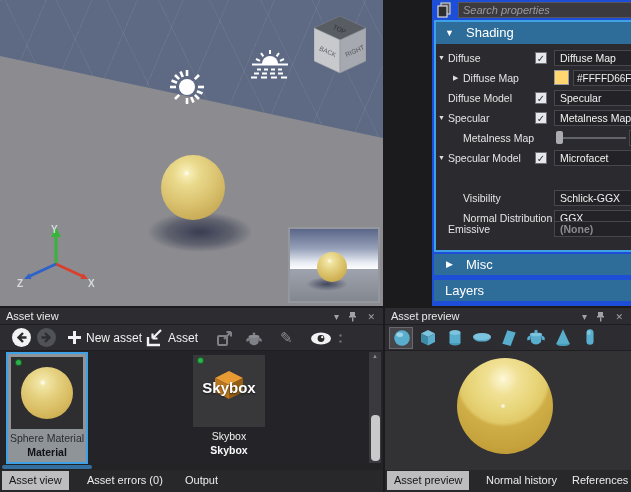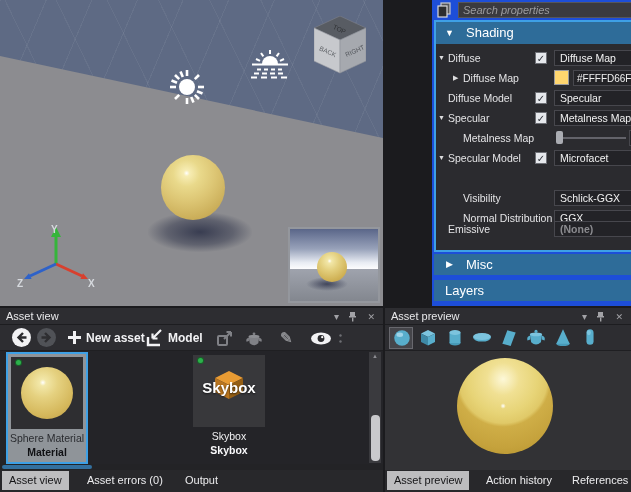--- a/index.html
+++ b/index.html
@@ -65,21 +65,21 @@
   .spin .val { left:4px; top:1px; font-size:10px; color:#e8e8ea; }
   .spin .arr { right:1px; width:8px; font-size:5px; color:#9a9aa0; line-height:7px; text-align:center; }
   .vscroll { left:236px; top:18px; width:10px; height:286px; background:#3b3b3f; }
   .vscroll .thumb { left:1px; top:21px; width:8px; height:250px; background:#bdbdc1; border-radius:4px; }
   .sarrow { left:0; width:10px; text-align:center; font-size:6px; color:#8e8e93; }
 
   
   .titlebar { left:0; top:0; right:0; height:17px; background:#2d2d31; border-bottom:1px solid #1d1d20; }
   .titlebar .ttl { left:6px; top:2px; font-size:11px; color:#e8e8ea; }
   .wicon { top:3px; color:#a2a2a6; font-size:10px; line-height:12px; }
-  .toolbar { left:0; top:17px; right:0; height:26px; background:#2d2d31; border-bottom:1px solid #1f1f22;font-weight:bold; }
+  .toolbar { left:0; top:17px; right:0; height:26px; background:#2d2d31; border-bottom:1px solid #1f1f22; }
   .circ { top:3px; width:19px; height:19px; border-radius:50%; }
   .tlabel { top:6px; font-size:12px; color:#f2f2f4; }
   .tabbar { left:0; top:162px; right:0; height:22px; background:#28282b; }
   .tab { top:1px; height:19px; line-height:19px; padding:0 7px; font-size:11px; color:#ececee; position:absolute; white-space:nowrap; }
   .tab.sel { background:#bdbdbf; color:#141416; }
 
   
   .assetarea { left:0; top:43px; width:383px; height:113px; background:#242428; }
   .tile { top:1px; width:82px; height:112px; }
   .tile .thumb { left:5px; top:3px; width:72px; height:72px; background:#38383b; overflow:hidden; }
@@ -324,21 +324,21 @@
       </span>
       <svg style="left:68px;top:6px" width="13" height="13" viewBox="0 0 13 13">
         <rect x="5" y="0" width="3" height="13" fill="#f2f2f4"></rect>
           <rect x="0" y="5" width="13" height="3" fill="#f2f2f4"></rect>
       </svg>
       <span class="tlabel" style="left:86px">New asset</span>
       <svg style="left:146px;top:4px" width="18" height="18" viewBox="0 0 18 18">
         <path d="M2 8 V16 H14" stroke="#f2f2f4" stroke-width="2.4" fill="none"></path>
         <path d="M15 1 L6.5 9.5 M6.5 9.5 h5 M6.5 9.5 v-5" stroke="#f2f2f4" stroke-width="2.2" fill="none"></path>
       </svg>
-      <span class="tlabel" style="left:168px">Model</span>
+      <span class="tlabel" style="left:168px">Asset</span>
       <svg style="left:216px;top:4px" width="18" height="18" viewBox="0 0 18 18">
         <rect x="2" y="7" width="9" height="9" rx="1" fill="none" stroke="#808186" stroke-width="2"></rect>
         <path d="M8 10 L15 3 M15 3 h-4.5 M15 3 v4.5" stroke="#808186" stroke-width="2" fill="none"></path>
       </svg>
       <svg style="left:244px;top:6px" width="20" height="15" viewBox="0 0 18 14">
         <path d="M4 5 L14 5 L13 11.5 Q11 13.4 9 13.4 Q7 13.4 5 11.5 Z" fill="#808186"></path>
         <path d="M4.3 6 Q1 7 2 10 L4.3 9.3 Z" fill="#808186"></path>
         <path d="M13.7 6 Q17 7 16 10 L13.7 9.3 Z" fill="#808186"></path>
         <ellipse cx="9" cy="5" rx="5" ry="1.5" fill="#8d8e93"></ellipse>
         <circle cx="9" cy="2.6" r="1.3" fill="#808186"></circle>
@@ -464,18 +464,18 @@
           </svg>
       </span>
     </div>
 
     <div class="previewarea">
       <div class="preview-sphere"></div>
     </div>
 
     <div class="tabbar">
       <span class="tab sel" style="left:2px">Asset preview</span>
-      <span class="tab" style="left:94px">Action history</span>
+      <span class="tab" style="left:94px">Normal history</span>
       <span class="tab" style="left:180px">References</span>
     </div>
   </div>
 
 </div>
 
 </body></html>

